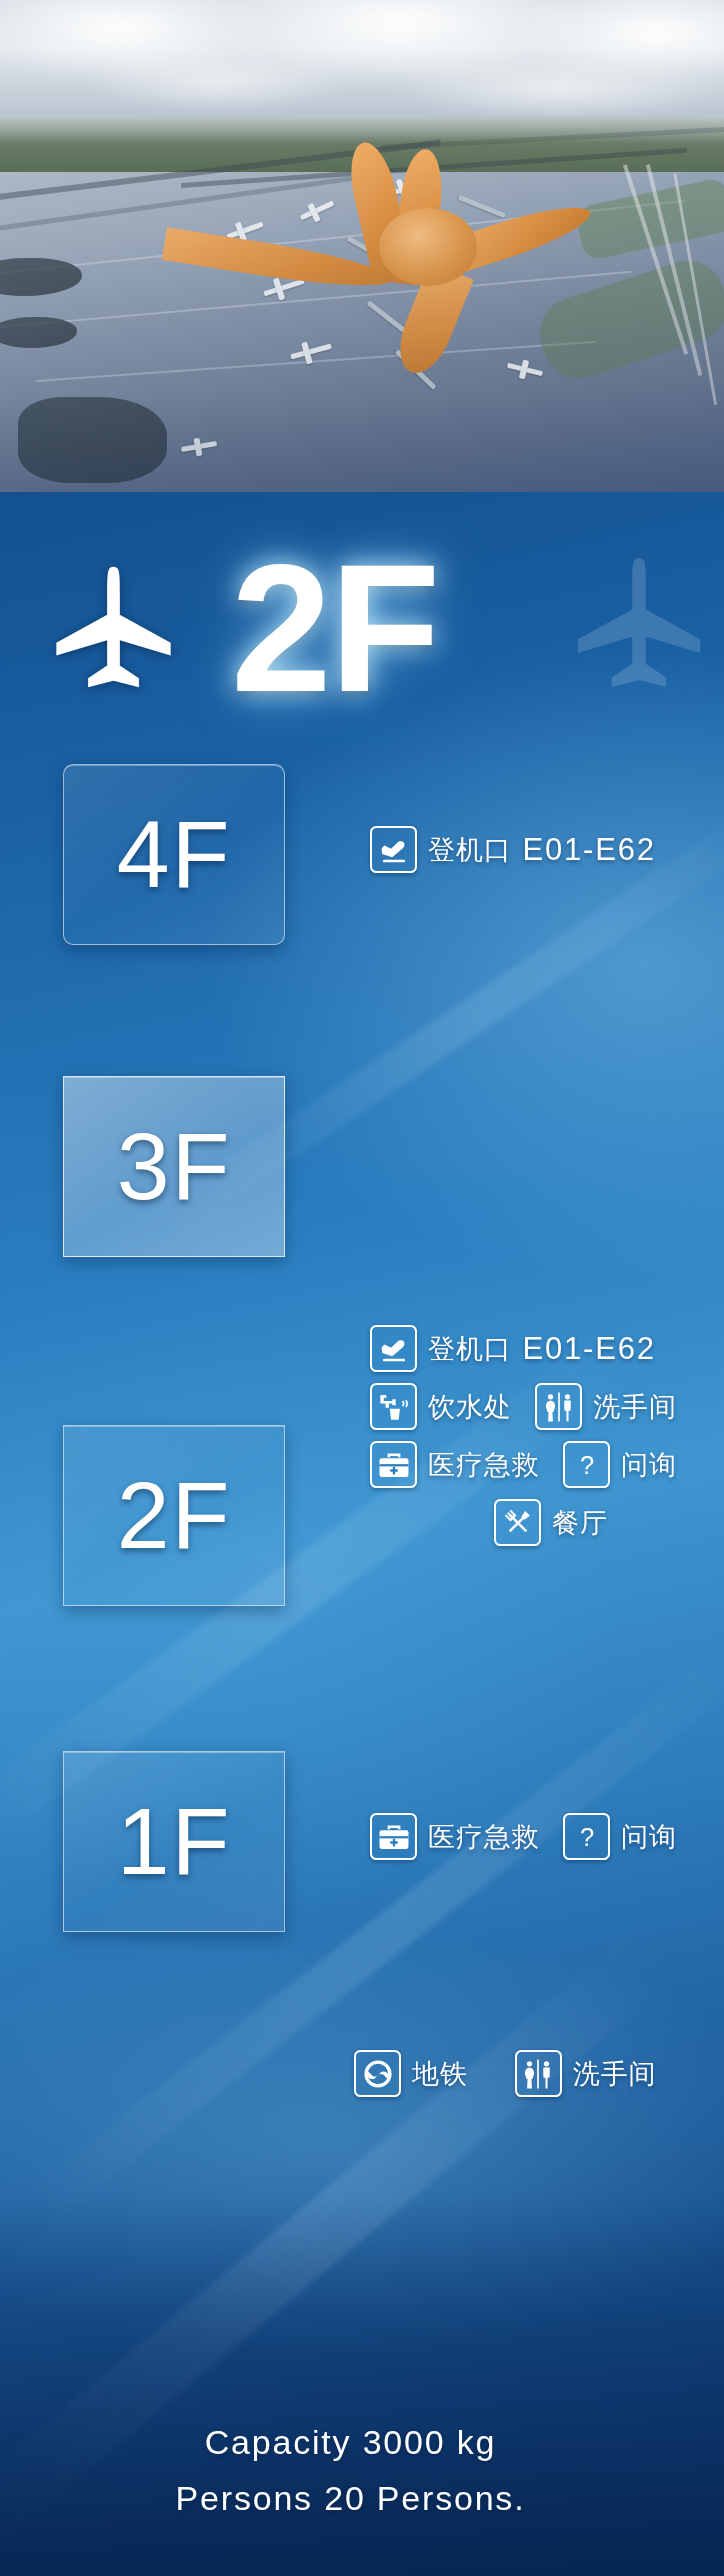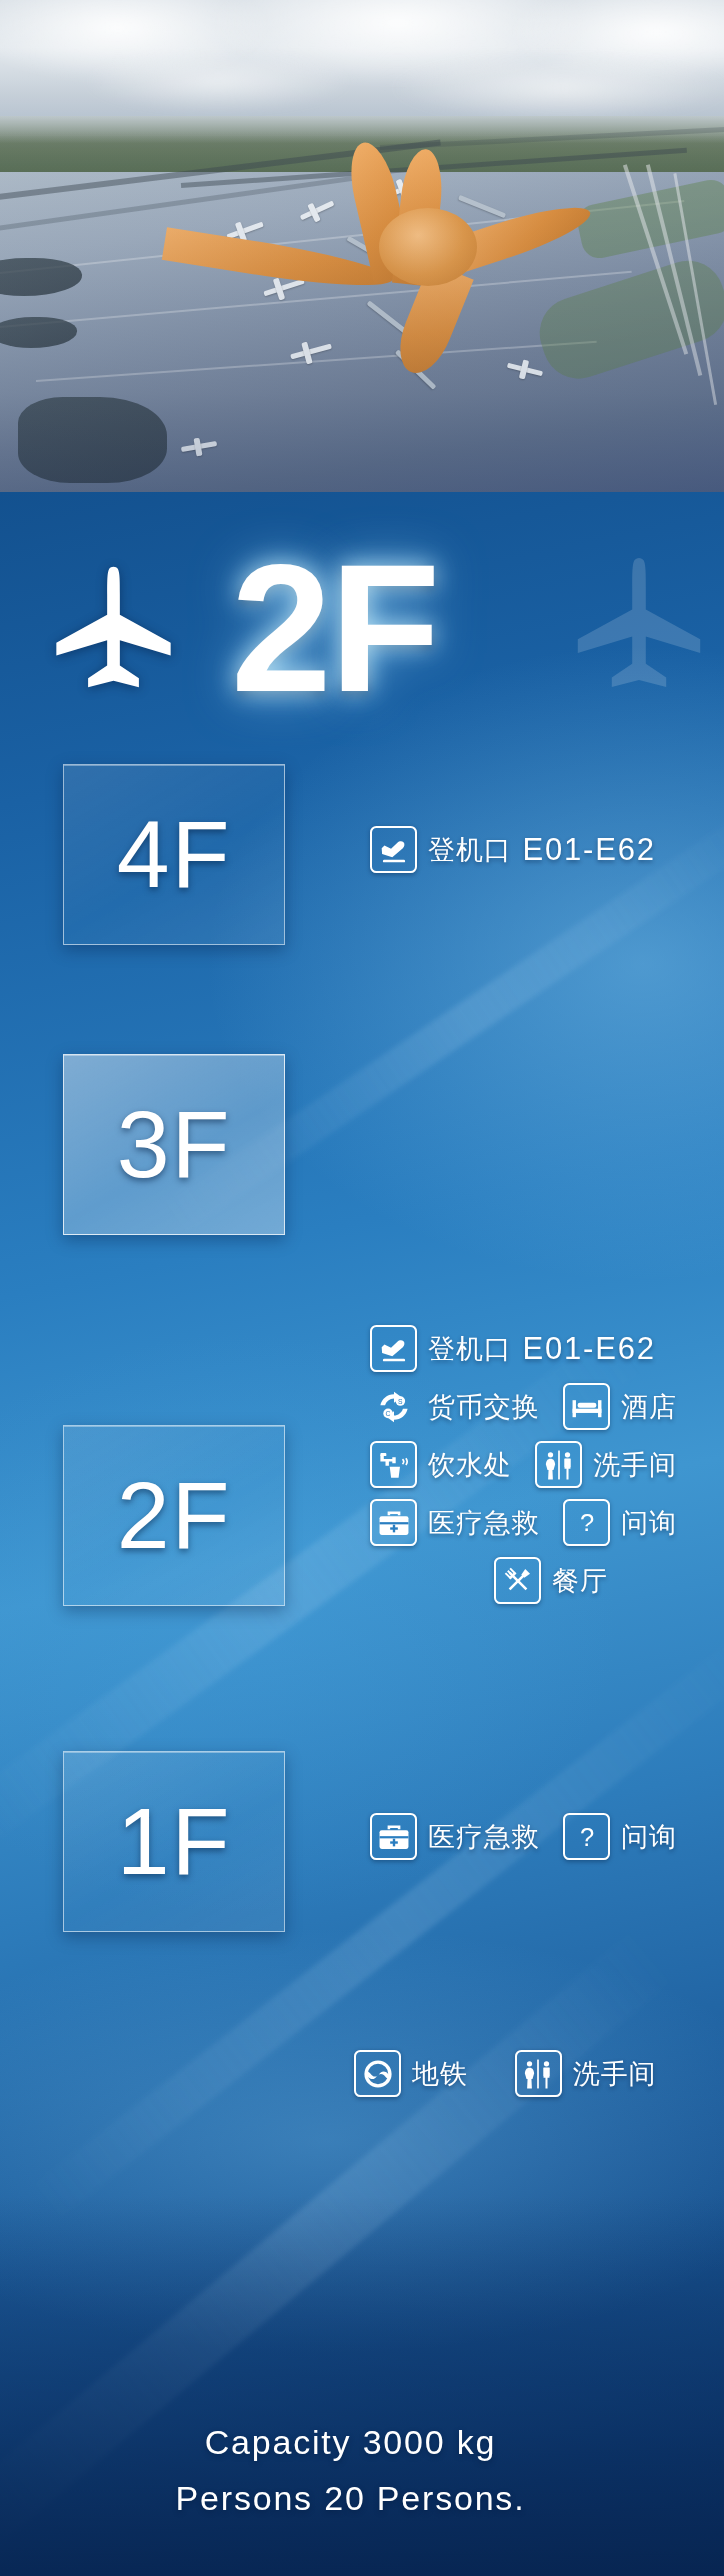--- a/index.html
+++ b/index.html
@@ -136,20 +136,21 @@
     border:0.9px solid rgba(255,255,255,.55);
     display:flex; align-items:center; justify-content:center;
     box-shadow: 0 5.4px 14.5px rgba(5,30,70,.35), inset 0 0.9px 0 rgba(255,255,255,.35);
   }
   .fbox.dark {
     background:linear-gradient(150deg, rgba(255,255,255,.10), rgba(255,255,255,.02) 55%, rgba(255,255,255,.07));
   }
   .fbox.light {
     background:linear-gradient(150deg, rgba(255,255,255,.42), rgba(255,255,255,.26) 55%, rgba(255,255,255,.34));
     border-color:rgba(255,255,255,.75);
+    margin-top:22px;
   }
   .fbox .lbl {
     font-size:95px; font-weight:400; color:#fff; letter-spacing:1.8px;
     text-shadow:0 2.7px 6.3px rgba(0,25,60,.5);
   }
   .svc-block { position:absolute; }
   .svc-line {
     display:flex; align-items:center; margin-bottom:11px; height:47px;margin-left:48px;
   }
   .icon-box {
@@ -269,21 +270,21 @@
     </div>
     <div class="hdr-2f">2F</div>
     <div class="ghost-plane">
       <svg viewBox="0 0 100 100" aria-hidden="true">
         <path fill="currentColor" d="M46.5 4 C48 1.5 52 1.5 53.5 4 C55 7 55 14 55 24 L55 40 L95 62 L95 72 L55 60 L55 80 L70 90 L70 97 L50 92 L30 97 L30 90 L45 80 L45 60 L5 72 L5 62 L45 40 L45 24 C45 14 45 7 46.5 4 Z"></path>
       </svg>
     </div>
   </div>
 
   <div class="floor-row" style="top:272px;height:226px;">
-    <div class="fbox dark" style="left:63px;top:0px;">
+    <div class="fbox dark" style="left:63px;top:0px;border-radius:10px;">
       <span class="lbl">4F</span>
     </div>
     <div class="svc-block" style="left:322px;top:62px;">
       <div class="svc-line">
         <span class="icon-box">
           <svg viewBox="0 0 40 40" aria-hidden="true">
             <path fill="currentColor" d="M5.5 17.8 L8.8 14.8 L16.5 18.4 L24 11.4 C26 9.6 29.4 9.2 31.2 11 C33 12.8 32.4 16.1 30.4 17.9 L18 28.6 L6 24.6 Z"></path>
             <rect x="7" y="31.5" width="26" height="3" rx="1.4" fill="currentColor"></rect>
           </svg>
         </span>
@@ -309,42 +310,20 @@
         <span class="icon-box">
           <svg viewBox="0 0 40 40" aria-hidden="true">
             <path fill="currentColor" d="M5.5 17.8 L8.8 14.8 L16.5 18.4 L24 11.4 C26 9.6 29.4 9.2 31.2 11 C33 12.8 32.4 16.1 30.4 17.9 L18 28.6 L6 24.6 Z"></path>
             <rect x="7" y="31.5" width="26" height="3" rx="1.4" fill="currentColor"></rect>
           </svg>
         </span>
         <span class="svc-text">登机口</span>
         <span class="svc-text code" style="margin-left:-12.7px;">E01-E62</span>
       </div>
 
-      <div class="svc-line">
-        <span class="icon-box noborder">
-          <svg viewBox="0 0 40 40" aria-hidden="true">
-            <path fill="currentColor" d="M20 5 C12 5 5.5 10.5 4 18 L9.5 18 C11 13.5 15 10 20 10 L20 15 L29 8.5 L20 2 Z"></path>
-            <path fill="currentColor" d="M20 35 C28 35 34.5 29.5 36 22 L30.5 22 C29 26.5 25 30 20 30 L20 25 L11 31.5 L20 38 Z"></path>
-            <circle cx="27.5" cy="13" r="5.6" fill="currentColor"></circle>
-            <text x="27.5" y="16" font-size="8" font-family="Liberation Sans, sans-serif" fill="#2a7ec0" text-anchor="middle">S</text>
-            <circle cx="13" cy="27.5" r="5.6" fill="currentColor"></circle>
-            <text x="13" y="30.5" font-size="8" font-family="Liberation Sans, sans-serif" fill="#2a7ec0" text-anchor="middle">C</text>
-          </svg>
-        </span>
-        <span class="svc-text">货币交换</span>
-        <span class="icon-box">
-          <svg viewBox="0 0 40 40" aria-hidden="true">
-            <rect x="3" y="12" width="4" height="20" fill="currentColor"></rect>
-            <rect x="33" y="12" width="4" height="20" fill="currentColor"></rect>
-            <rect x="3" y="22" width="34" height="5" fill="currentColor"></rect>
-            <rect x="9" y="15" width="22" height="6" rx="2.5" fill="currentColor"></rect>
-          </svg>
-        </span>
-        <span class="svc-text">酒店</span>
-      </div>
 
       <div class="svc-line">
         <span class="icon-box">
           <svg viewBox="0 0 40 40" aria-hidden="true">
             <path fill="currentColor" d="M4 8 h4 v5 h10 v-2 h4 v7 h-4 v-2 h-4 v5 h-4 V16 H4 Z"></path>
             <rect x="4" y="6" width="7" height="3.5" rx="1" fill="currentColor"></rect>
             <path fill="currentColor" d="M15 22 h12 l-1.6 13 h-8.8 Z"></path>
             <path fill="none" stroke="currentColor" stroke-width="2" d="M30 13 q3 3 0 6 M34 12 q3 4 0 8"></path>
           </svg>
         </span>

